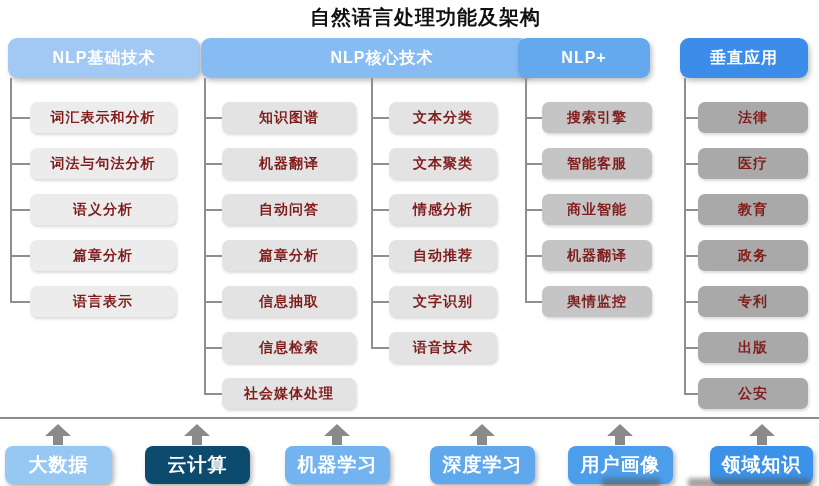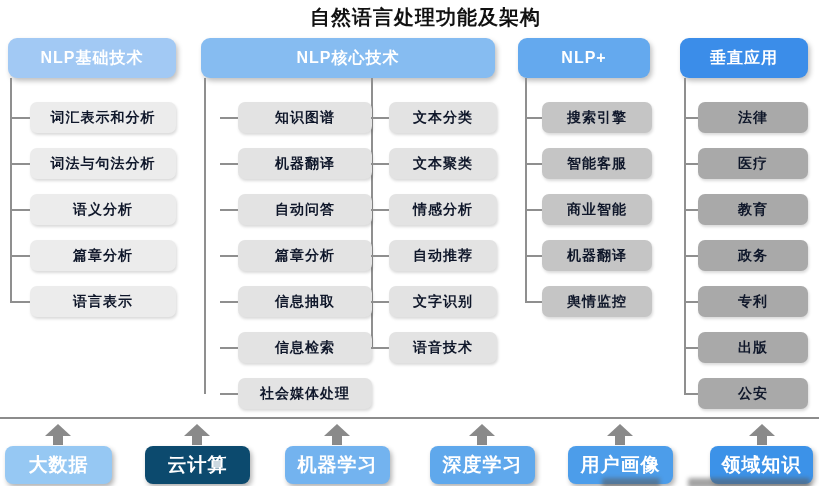--- a/index.html
+++ b/index.html
@@ -11,40 +11,40 @@
     position:absolute;top:4px;left:0;right:0;text-align:center;
     font-size:20px;font-weight:bold;color:#111;letter-spacing:1px;margin-left:32px;
   }
   
   .hdr{
     position:absolute;top:38px;height:40px;border-radius:9px;
     display:flex;align-items:center;justify-content:center;
     color:#fff;font-size:16px;font-weight:bold;letter-spacing:1px;
     box-shadow:2px 3px 5px rgba(0,0,0,.25);
   }
-  .h1{left:8px;width:168px;background:#a2c9f4;}
-  .h2{left:201px;width:294px;background:#86bcf1;}
+  .h1{left:8px;width:192px;background:#a2c9f4;}
+  .h2{left:201px;width:294px;background:#86bcf1;padding-left:34px;}
   .h3{left:518px;width:132px;background:#64a9ee;}
   .h4{left:680px;width:128px;background:#3b8de9;}
   
   .vline{position:absolute;width:2px;background:#8f8f8f;}
   
   .node{
     position:absolute;height:31px;border-radius:7px;
     display:flex;align-items:center;justify-content:center;
-    font-size:14px;font-weight:bold;color:#0f172a;letter-spacing:1px;
+    font-size:14px;font-weight:bold;color:#7f1d1d;letter-spacing:1px;
     box-shadow:1px 2px 3px rgba(0,0,0,.15);
   }
   .node::before{
     content:"";position:absolute;top:50%;height:2px;margin-top:-1px;
     background:#8f8f8f;
   }
   .c1{left:30px;width:146px;background:#ececec;}
   .c1::before{left:-20px;width:20px;}
-  .c2{left:222px;width:134px;background:#e3e3e3;margin-left:16px;}
+  .c2{left:222px;width:134px;background:#e3e3e3;}
   .c2::before{left:-18px;width:18px;}
   .c3{left:389px;width:108px;background:#e3e3e3;}
   .c3::before{left:-18px;width:18px;}
   .c4{left:542px;width:110px;background:#c5c5c5;}
   .c4::before{left:-17px;width:17px;}
   .c5{left:698px;width:110px;background:#a9a9a9;}
   .c5::before{left:-14px;width:14px;}
   
   .sep{position:absolute;left:0;top:417px;width:819px;height:2px;background:#8c8c8c;}
   

